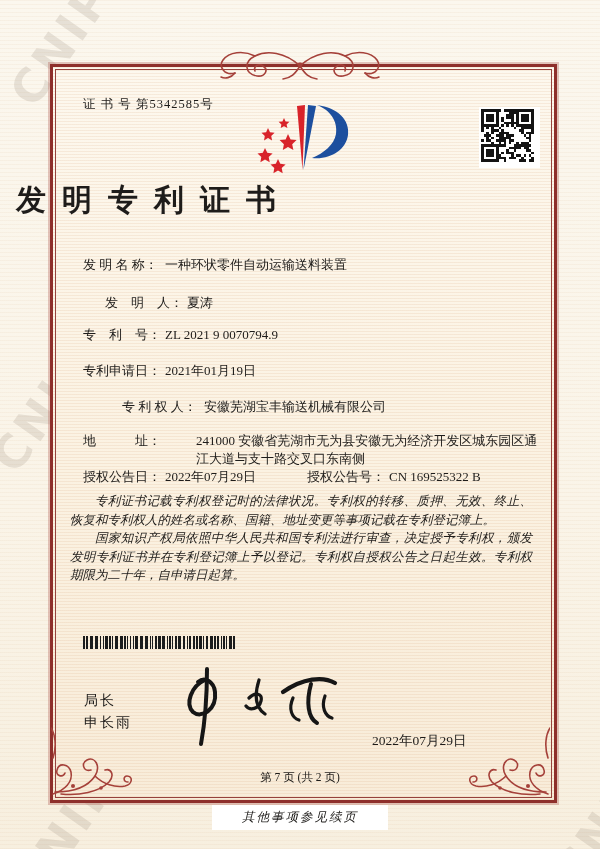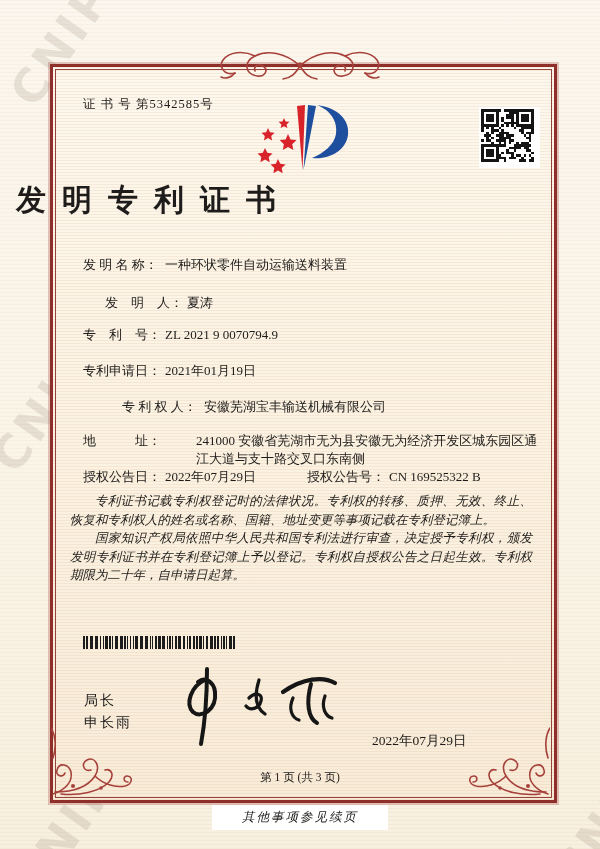--- a/index.html
+++ b/index.html
@@ -419,18 +419,18 @@
         <path d="M94,16 C89,32 91,44 100,50" stroke-width="3.2"></path>
         <path d="M118,28 C138,14 158,12 170,19" stroke-width="4.2"></path>
         <path d="M146,20 C141,38 143,54 152,59"></path>
         <path d="M128,34 C123,45 127,54 134,56" stroke-width="3.2"></path>
         <path d="M160,32 C156,43 160,52 167,54" stroke-width="3.2"></path>
       </g>
     </svg>
 
     <div class="date">2022年07月29日</div>
 
-    <div class="pageno">第 1 页 (共 3 页)</div>
+    <div class="pageno">第 7 页 (共 2 页)</div>
 
     <div class="footnote">其他事项参见续页</div>
 
   </div>
 </div>
 
 </body></html>

